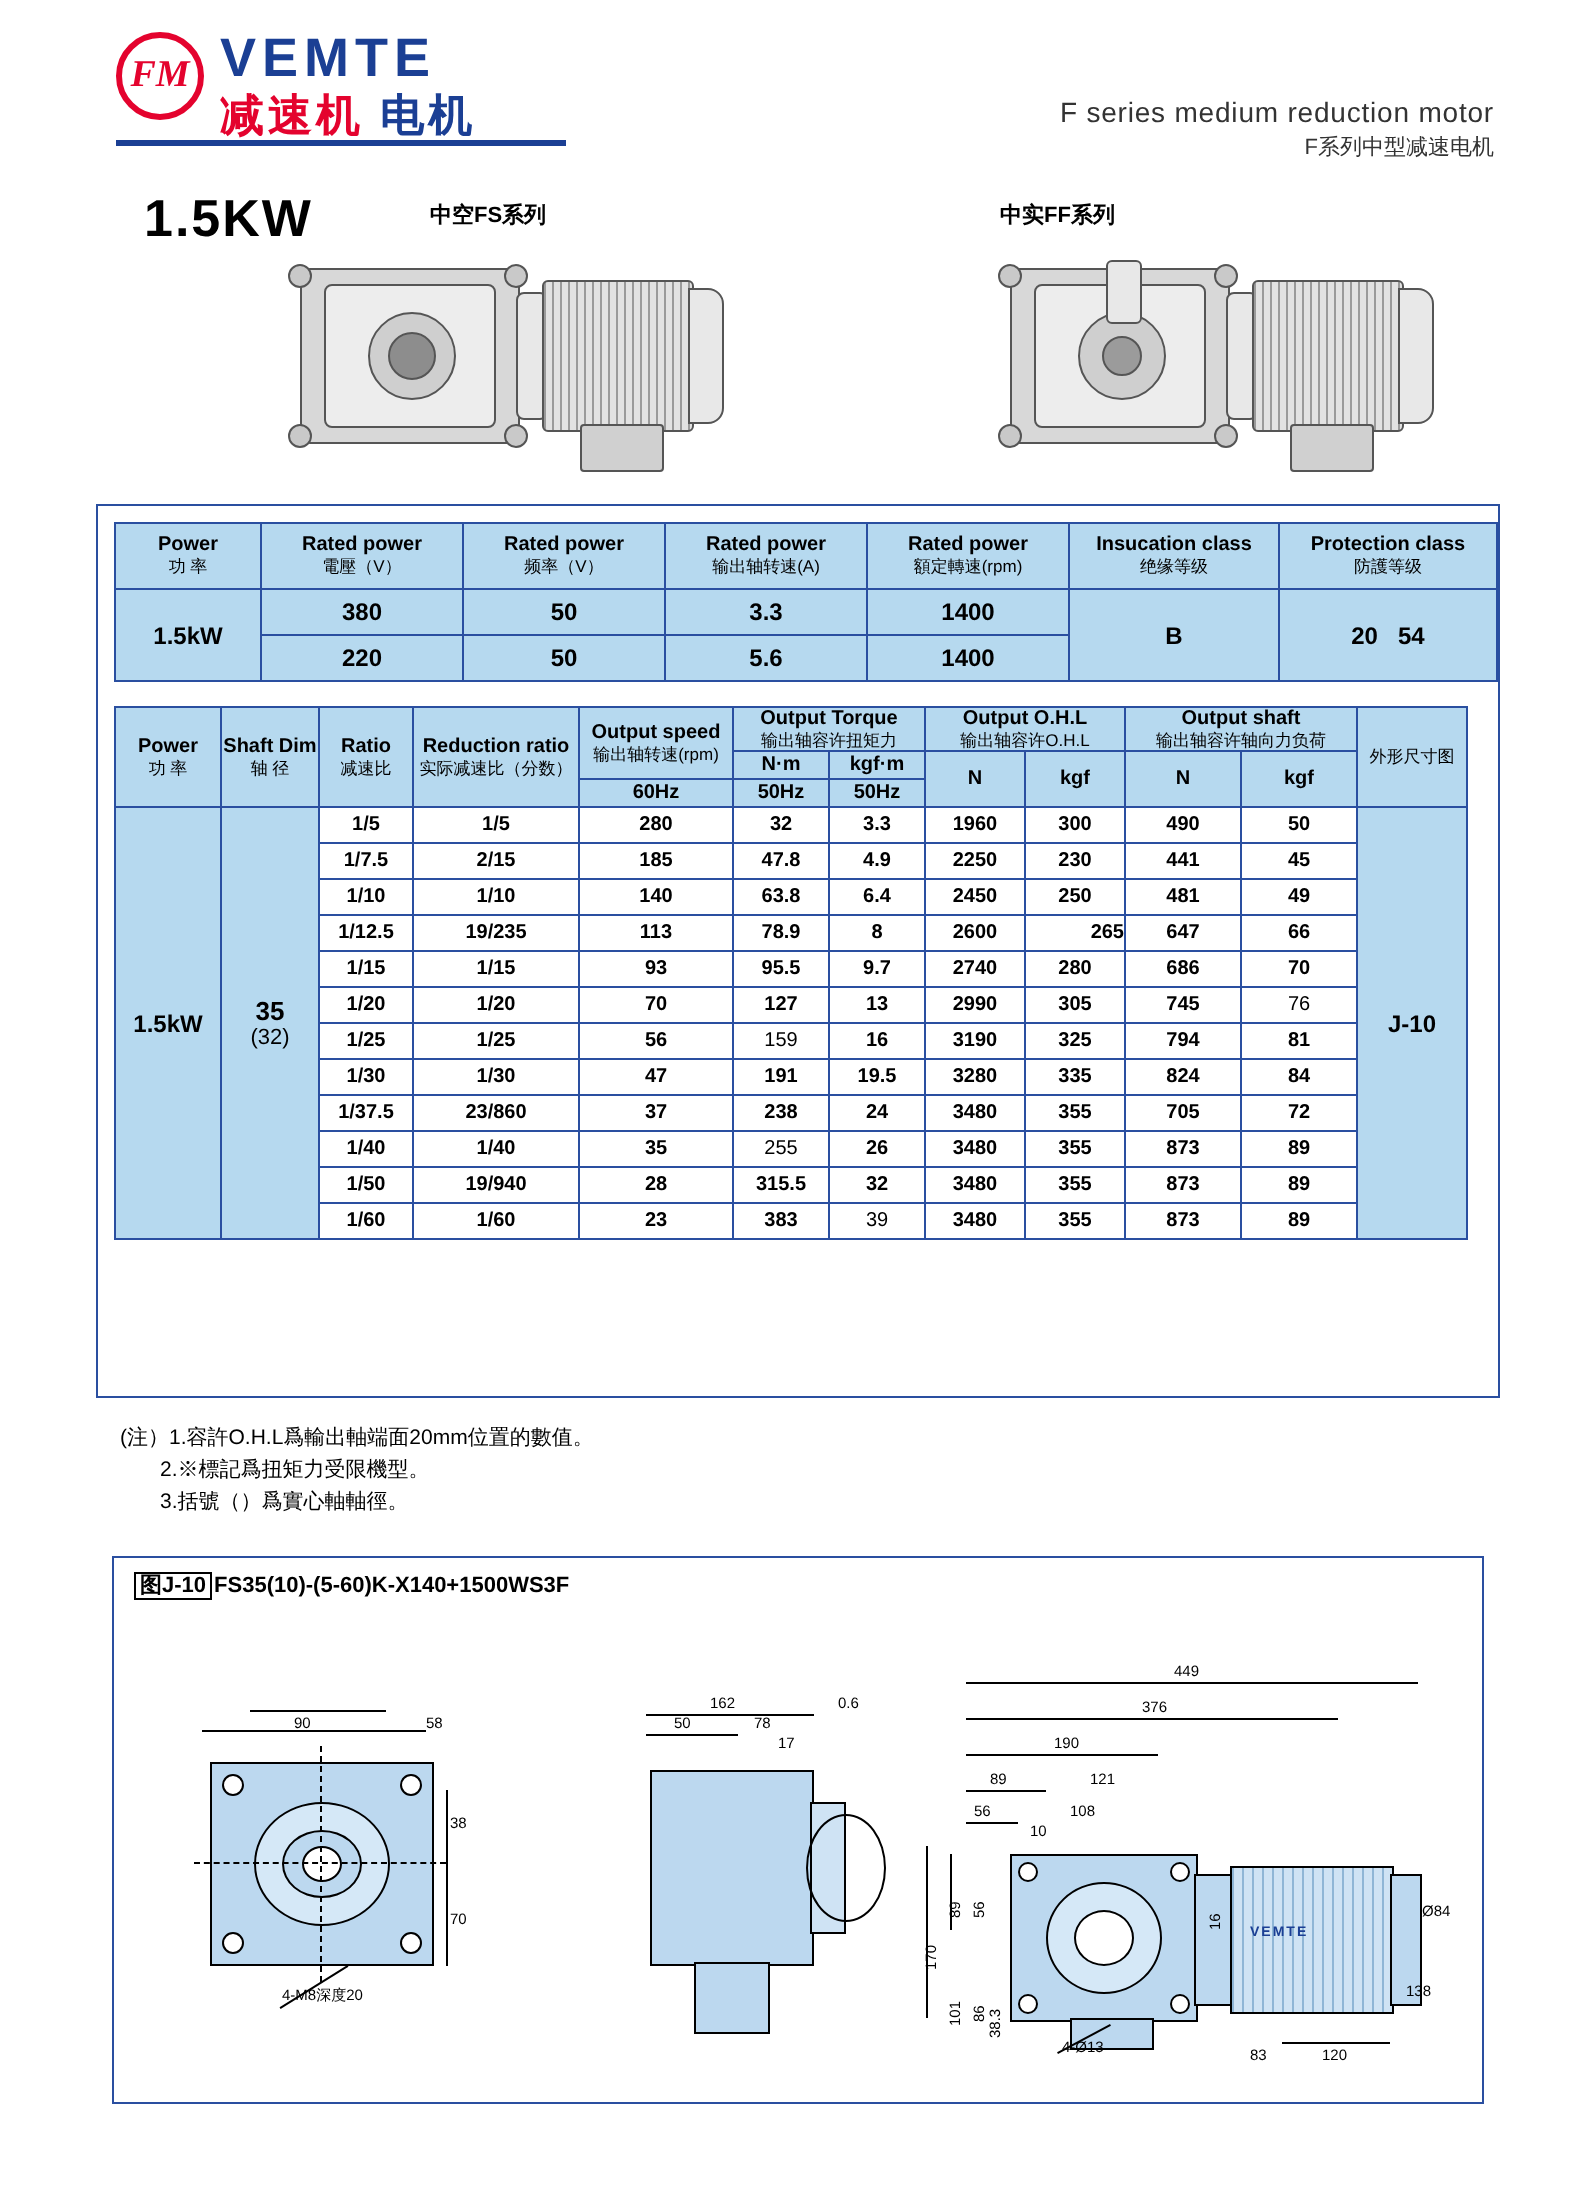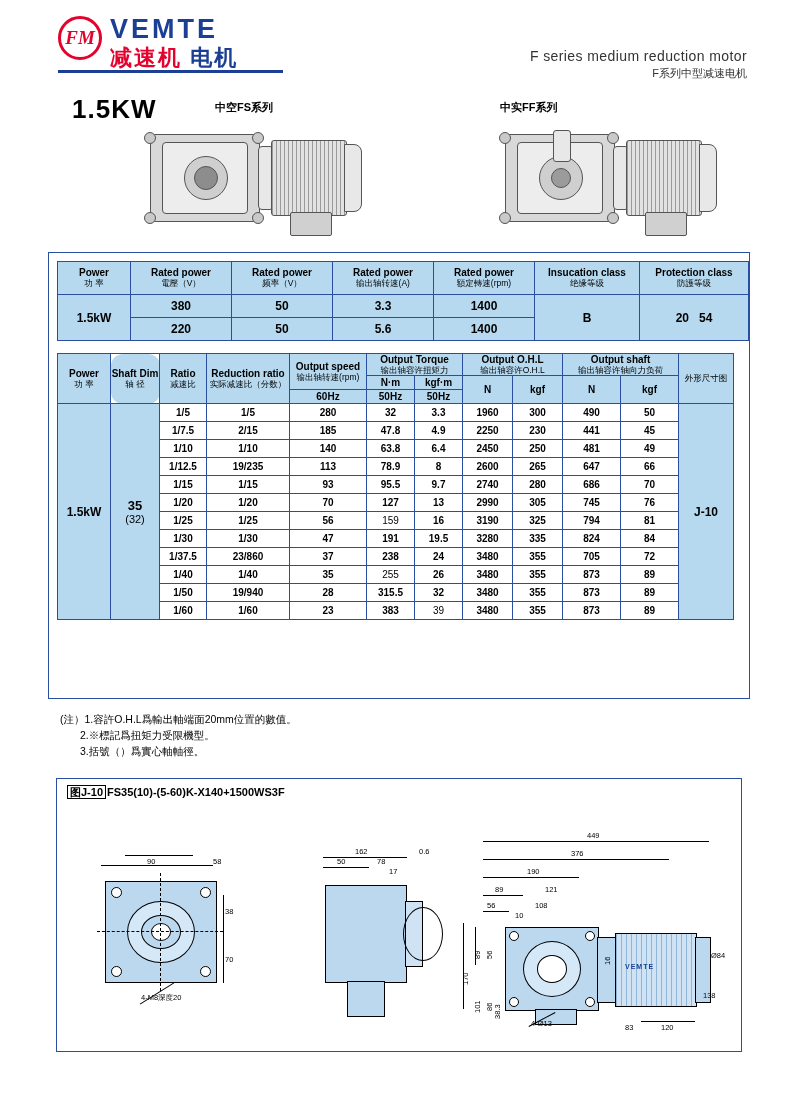--- a/index.html
+++ b/index.html
@@ -192,21 +192,21 @@
     </tbody>
       </table>
 
     <table class="t" id="t2">
       <tbody>
           <tr>
         <th class="hdr" rowspan="3" style="width:52px;">
           <span>Power</span>
           <span class="cn">功 率</span>
         </th>
-        <th class="hdr" rowspan="3" style="width:48px;border-radius:12px;">
+        <th class="hdr" rowspan="3" style="width:48px;">
           <span>Shaft Dim</span>
           <span class="cn">轴 径</span>
         </th>
         <th class="hdr" rowspan="3" style="width:46px;">
           <span>Ratio</span>
           <span class="cn">减速比</span>
         </th>
         <th class="hdr" rowspan="3" style="width:82px;">
           <span>Reduction ratio</span>
           <span class="cn">实际减速比（分数）</span>
@@ -286,21 +286,21 @@
             <td class="white" style="height: 17px; font-weight: bold;">481</td>
             <td class="white" style="height: 17px; font-weight: bold;">49</td>
           </tr>
           <tr>
             <td class="white" style="height: 17px; font-weight: bold;">1/12.5</td>
             <td class="white" style="height: 17px; font-weight: bold;">19/235</td>
             <td class="white" style="height: 17px; font-weight: bold;">113</td>
             <td class="white" style="height: 17px; font-weight: bold;">78.9</td>
             <td class="white" style="height: 17px; font-weight: bold;">8</td>
             <td class="white" style="height: 17px; font-weight: bold;">2600</td>
-            <td class="white" style="height: 17px; font-weight: bold;">265</td>
+            <td class="white" style="height: 17px; font-weight: bold; text-align: right;">265</td>
             <td class="white" style="height: 17px; font-weight: bold;">647</td>
             <td class="white" style="height: 17px; font-weight: bold;">66</td>
           </tr>
           <tr>
             <td class="white" style="height: 17px; font-weight: bold;">1/15</td>
             <td class="white" style="height: 17px; font-weight: bold;">1/15</td>
             <td class="white" style="height: 17px; font-weight: bold;">93</td>
             <td class="white" style="height: 17px; font-weight: bold;">95.5</td>
             <td class="white" style="height: 17px; font-weight: bold;">9.7</td>
             <td class="white" style="height: 17px; font-weight: bold;">2740</td>
@@ -310,21 +310,21 @@
           </tr>
           <tr>
             <td class="white" style="height: 17px; font-weight: bold;">1/20</td>
             <td class="white" style="height: 17px; font-weight: bold;">1/20</td>
             <td class="white" style="height: 17px; font-weight: bold;">70</td>
             <td class="white" style="height: 17px; font-weight: bold;">127</td>
             <td class="white" style="height: 17px; font-weight: bold;">13</td>
             <td class="white" style="height: 17px; font-weight: bold;">2990</td>
             <td class="white" style="height: 17px; font-weight: bold;">305</td>
             <td class="white" style="height: 17px; font-weight: bold; margin-left: 33px;">745</td>
-            <td class="white" style="height: 17px; font-weight: bold; margin-left: 38px;">76</td>
+            <td class="white" style="height: 17px; font-weight: normal; margin-left: 38px;">76</td>
           </tr>
           <tr>
             <td class="white" style="height: 17px; font-weight: bold;">1/25</td>
             <td class="white" style="height: 17px; font-weight: bold;">1/25</td>
             <td class="white" style="height: 17px; font-weight: bold;">56</td>
             <td class="white" style="height: 17px; font-weight: normal;">159</td>
             <td class="white" style="height: 17px; font-weight: bold;">16</td>
             <td class="white" style="height: 17px; font-weight: bold;">3190</td>
             <td class="white" style="height: 17px; font-weight: bold;">325</td>
             <td class="white" style="height: 17px; font-weight: bold;">794</td>

